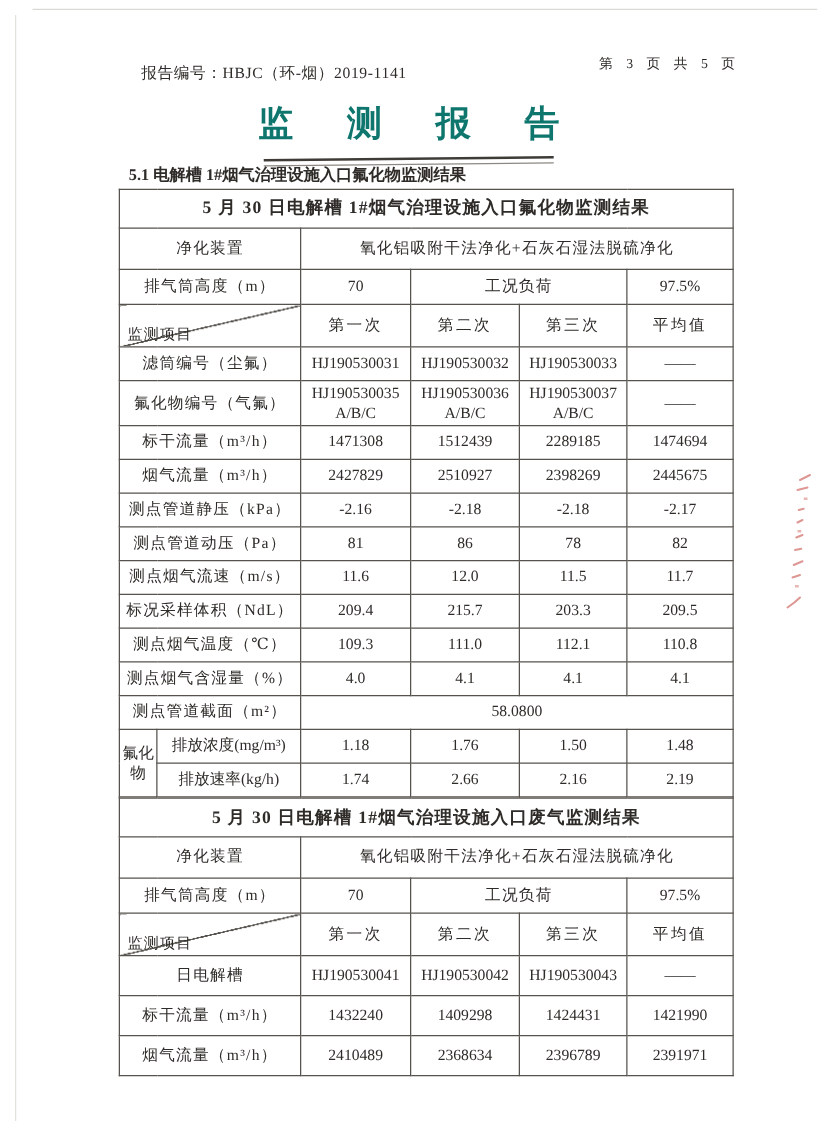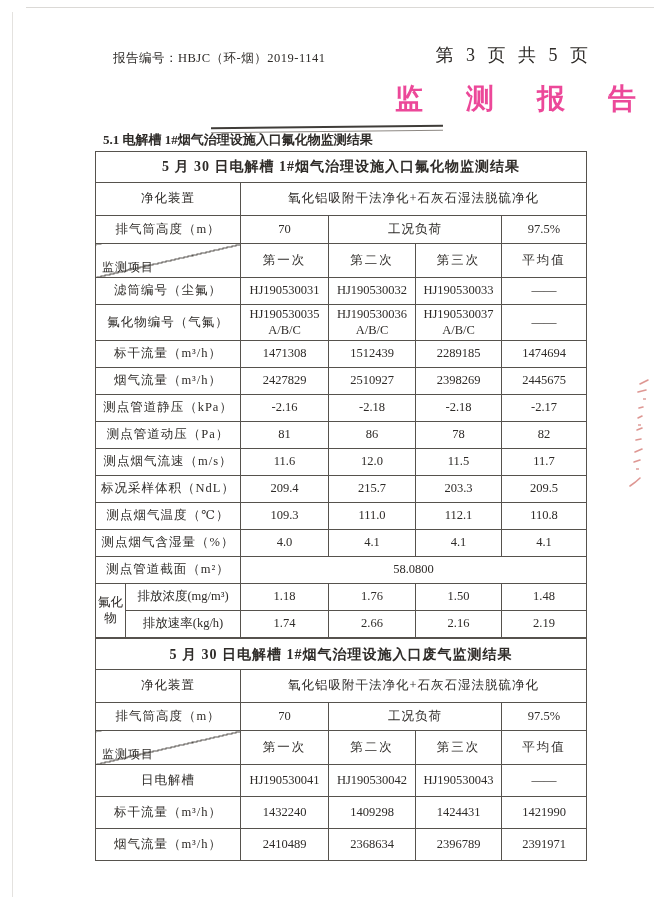--- a/index.html
+++ b/index.html
@@ -6,24 +6,24 @@
   body{
     width:654px;height:897px;position:relative;overflow:hidden;
     background:#ffffff;color:#2e2b28;
     font-family:"Liberation Serif","DejaVu Serif",serif;
   }
   
   .edge-top{position:absolute;top:7px;left:26px;right:0;height:1px;background:#dbd9d6;}
   .edge-left{position:absolute;left:12px;top:12px;bottom:0;width:1px;background:#e4e2df;}
   
   .report-no{position:absolute;left:113px;top:50px;font-size:12.5px;letter-spacing:.5px;}
-  .page-no{position:absolute;right:62px;top:43px;font-size:18px;letter-spacing:4px;}
-  
-  .doc-title{position:absolute;top:80px;left:0;width:100%;text-align:right;
-    font-size:28px;font-weight:bold;letter-spacing:18px;text-indent:18px;color:#ec4899;}
+  .page-no{position:absolute;right:62px;top:43px;font-size:11px;letter-spacing:4px;}
+  
+  .doc-title{position:absolute;top:80px;left:0;width:100%;text-align:center;
+    font-size:28px;font-weight:bold;letter-spacing:18px;text-indent:18px;color:#0f766e;}
   .title-rule{position:absolute;top:126px;left:50%;width:232px;height:3px;
     transform:translateX(-50%) rotate(-0.6deg);
     border-top:2.5px solid #3f3c38;border-bottom:1.5px solid #8d8883;}
   
   .content{position:absolute;left:95px;top:131px;width:491px;}
   .h5{font-size:15px;font-weight:bold;margin:0 0 2px 8px;letter-spacing:1px;}
   .hsub{font-size:13px;font-weight:bold;margin:0 0 2px 8px;}
   .hsub.second{margin-top:5px;}
   table.rpt{border-collapse:collapse;table-layout:fixed;width:491px;}
   table.rpt td{border:1px solid #56524d;text-align:center;vertical-align:middle;

